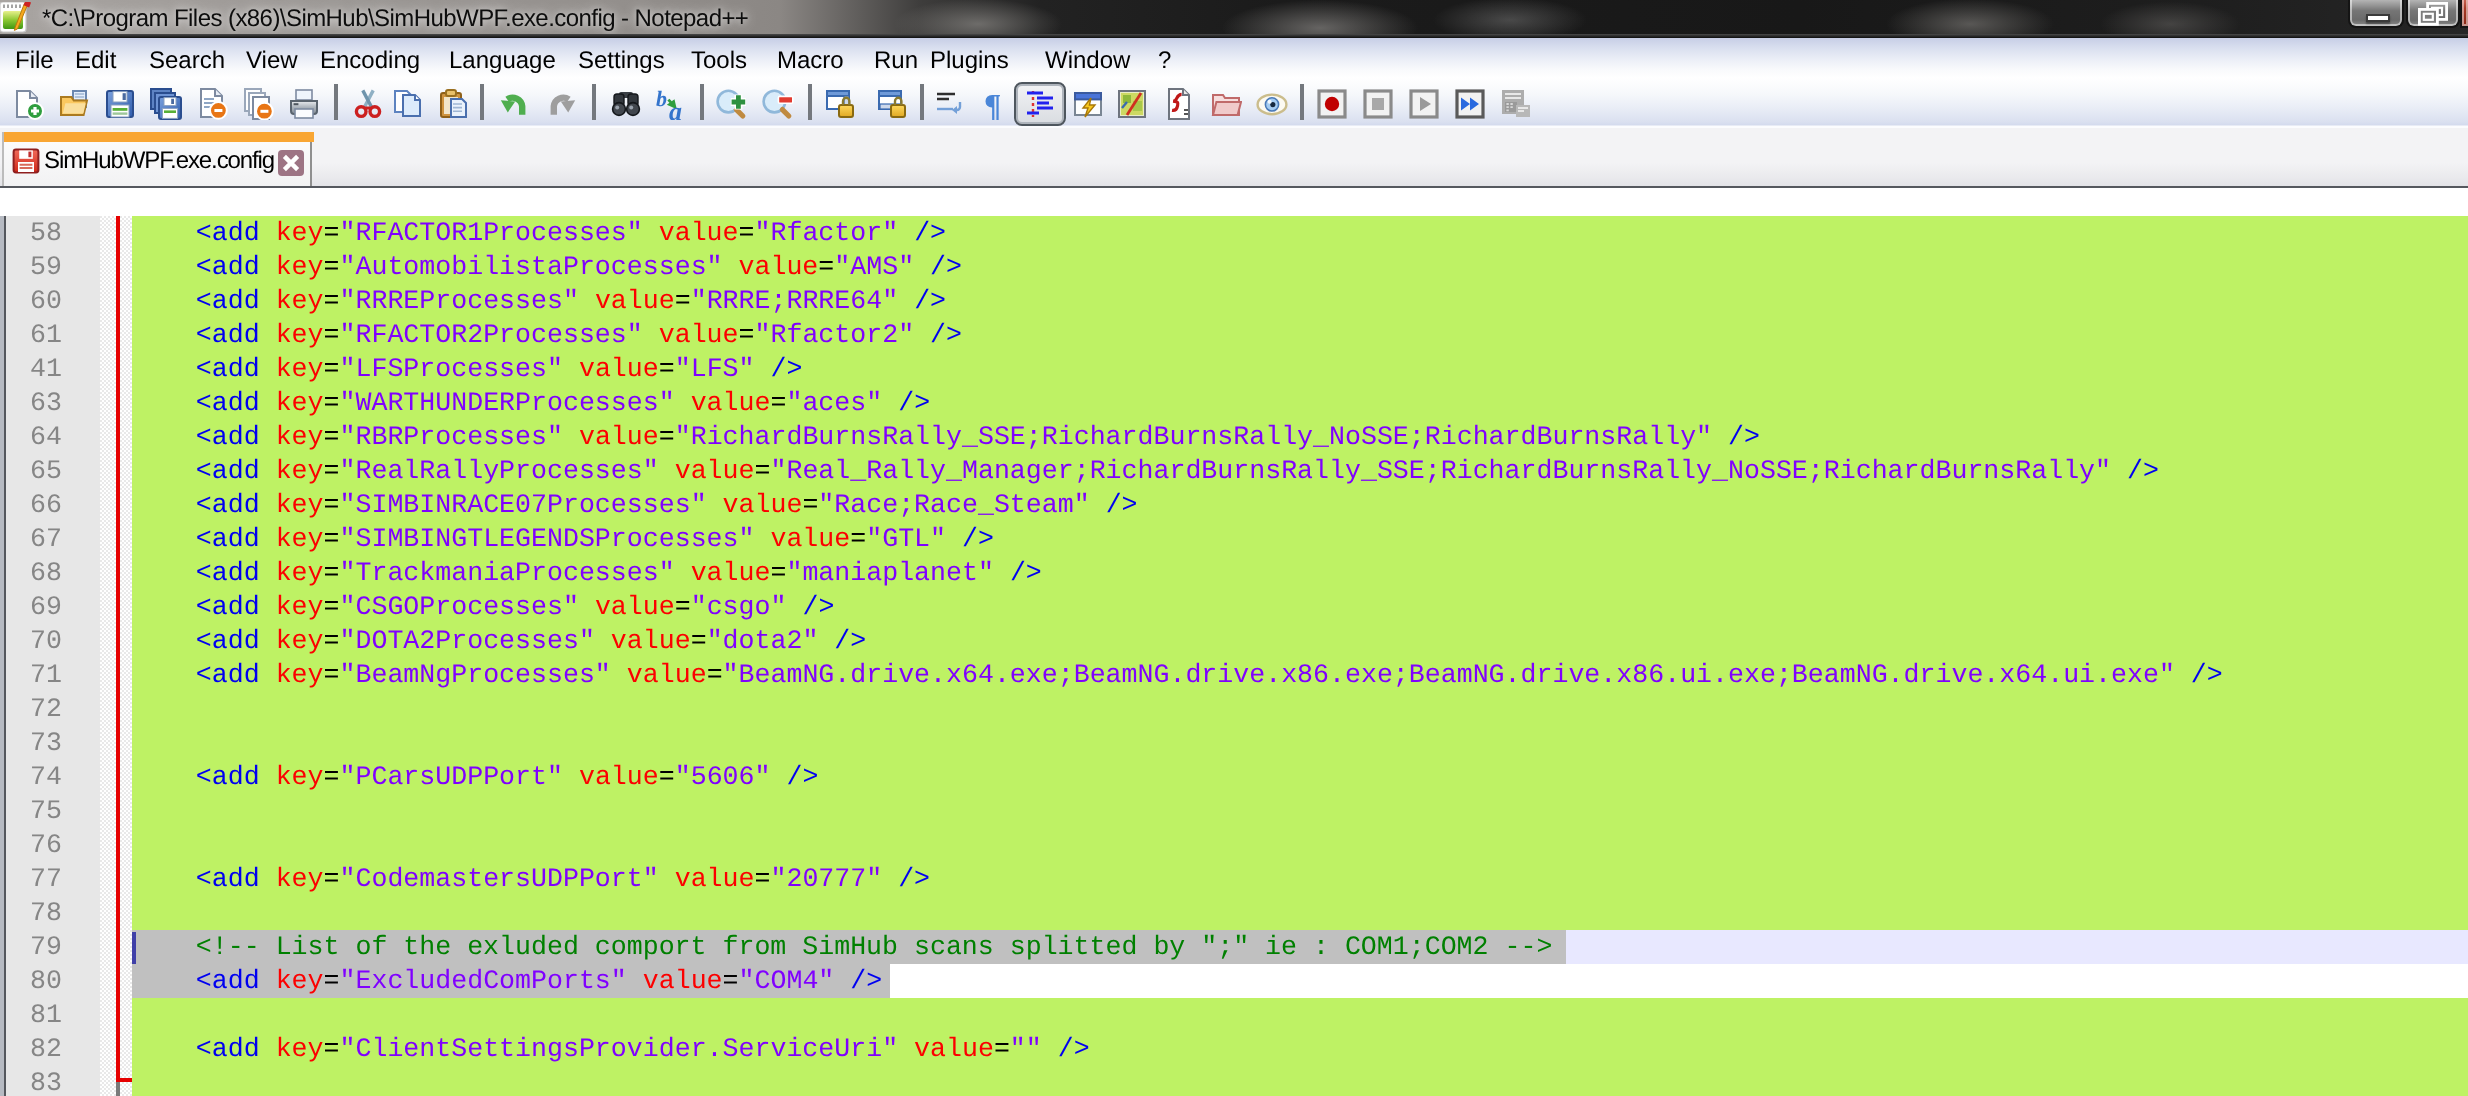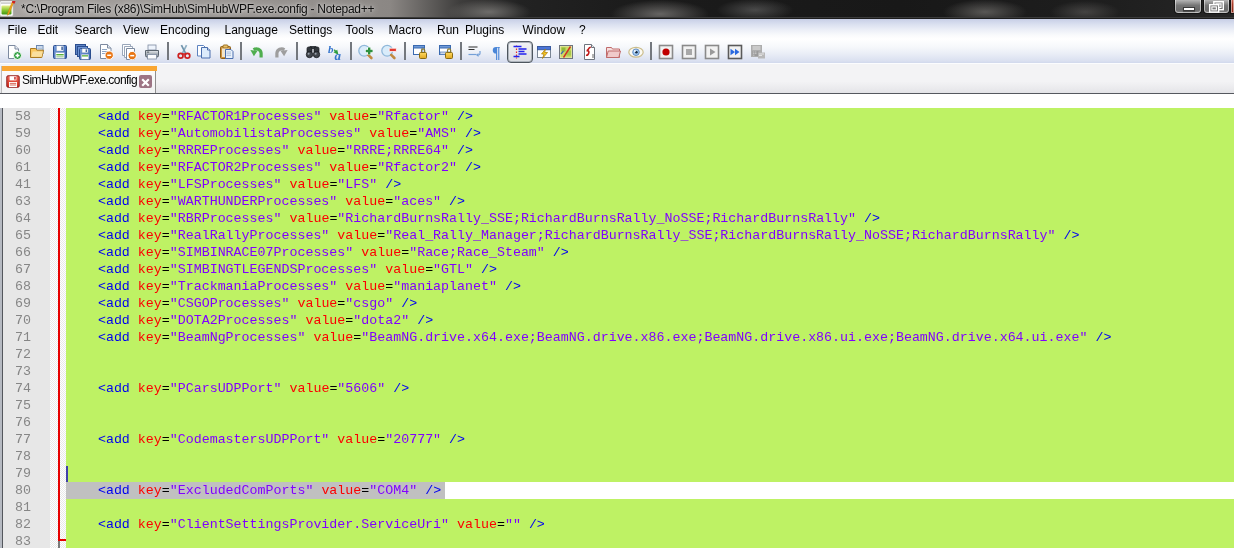--- a/index.html
+++ b/index.html
@@ -417,19 +417,20 @@
         <div class="ln" style="top:187px"><span>    </span><span class="b">&lt;add</span> <span class="a">key</span><span class="k">=</span><span class="s">"CSGOProcesses"</span> <span class="a">value</span><span class="k">=</span><span class="s">"csgo"</span> <span class="b">/&gt;</span></div>
         <div class="ln" style="top:204px"><span>    </span><span class="b">&lt;add</span> <span class="a">key</span><span class="k">=</span><span class="s">"DOTA2Processes"</span> <span class="a">value</span><span class="k">=</span><span class="s">"dota2"</span> <span class="b">/&gt;</span></div>
         <div class="ln" style="top:221px"><span>    </span><span class="b">&lt;add</span> <span class="a">key</span><span class="k">=</span><span class="s">"BeamNgProcesses"</span> <span class="a">value</span><span class="k">=</span><span class="s">"BeamNG.drive.x64.exe;BeamNG.drive.x86.exe;BeamNG.drive.x86.ui.exe;BeamNG.drive.x64.ui.exe"</span> <span class="b">/&gt;</span></div>
         <div class="ln" style="top:238px"></div>
         <div class="ln" style="top:255px"><span>    </span></div>
         <div class="ln" style="top:272px"><span>    </span><span class="b">&lt;add</span> <span class="a">key</span><span class="k">=</span><span class="s">"PCarsUDPPort"</span> <span class="a">value</span><span class="k">=</span><span class="s">"5606"</span> <span class="b">/&gt;</span></div>
         <div class="ln" style="top:289px"></div>
         <div class="ln" style="top:306px"><span>    </span></div>
         <div class="ln" style="top:323px"><span>    </span><span class="b">&lt;add</span> <span class="a">key</span><span class="k">=</span><span class="s">"CodemastersUDPPort"</span> <span class="a">value</span><span class="k">=</span><span class="s">"20777"</span> <span class="b">/&gt;</span></div>
         <div class="ln" style="top:340px"></div>
+        <div class="ln" id="sel79" style="top:357px"><span>    </span><span class="c">&lt;!-- List of the exluded comport from SimHub scans splitted by ";" ie : COM1;COM2 --&gt;</span></div>
         <div class="ln" id="sel80" style="top:374px"><span>    </span><span class="b">&lt;add</span> <span class="a">key</span><span class="k">=</span><span class="s">"ExcludedComPorts"</span> <span class="a">value</span><span class="k">=</span><span class="s">"COM4"</span> <span class="b">/&gt;</span></div>
         <div class="ln" style="top:391px"></div>
         <div class="ln" style="top:408px"><span>    </span><span class="b">&lt;add</span> <span class="a">key</span><span class="k">=</span><span class="s">"ClientSettingsProvider.ServiceUri"</span> <span class="a">value</span><span class="k">=</span><span class="s">""</span> <span class="b">/&gt;</span></div>
         <div class="ln" style="top:442px"><span>  </span><span class="b">&lt;startup&gt;</span></div>
         <div id="caret"></div>
       </div>
 </div>
 </div>
 </body></html>

